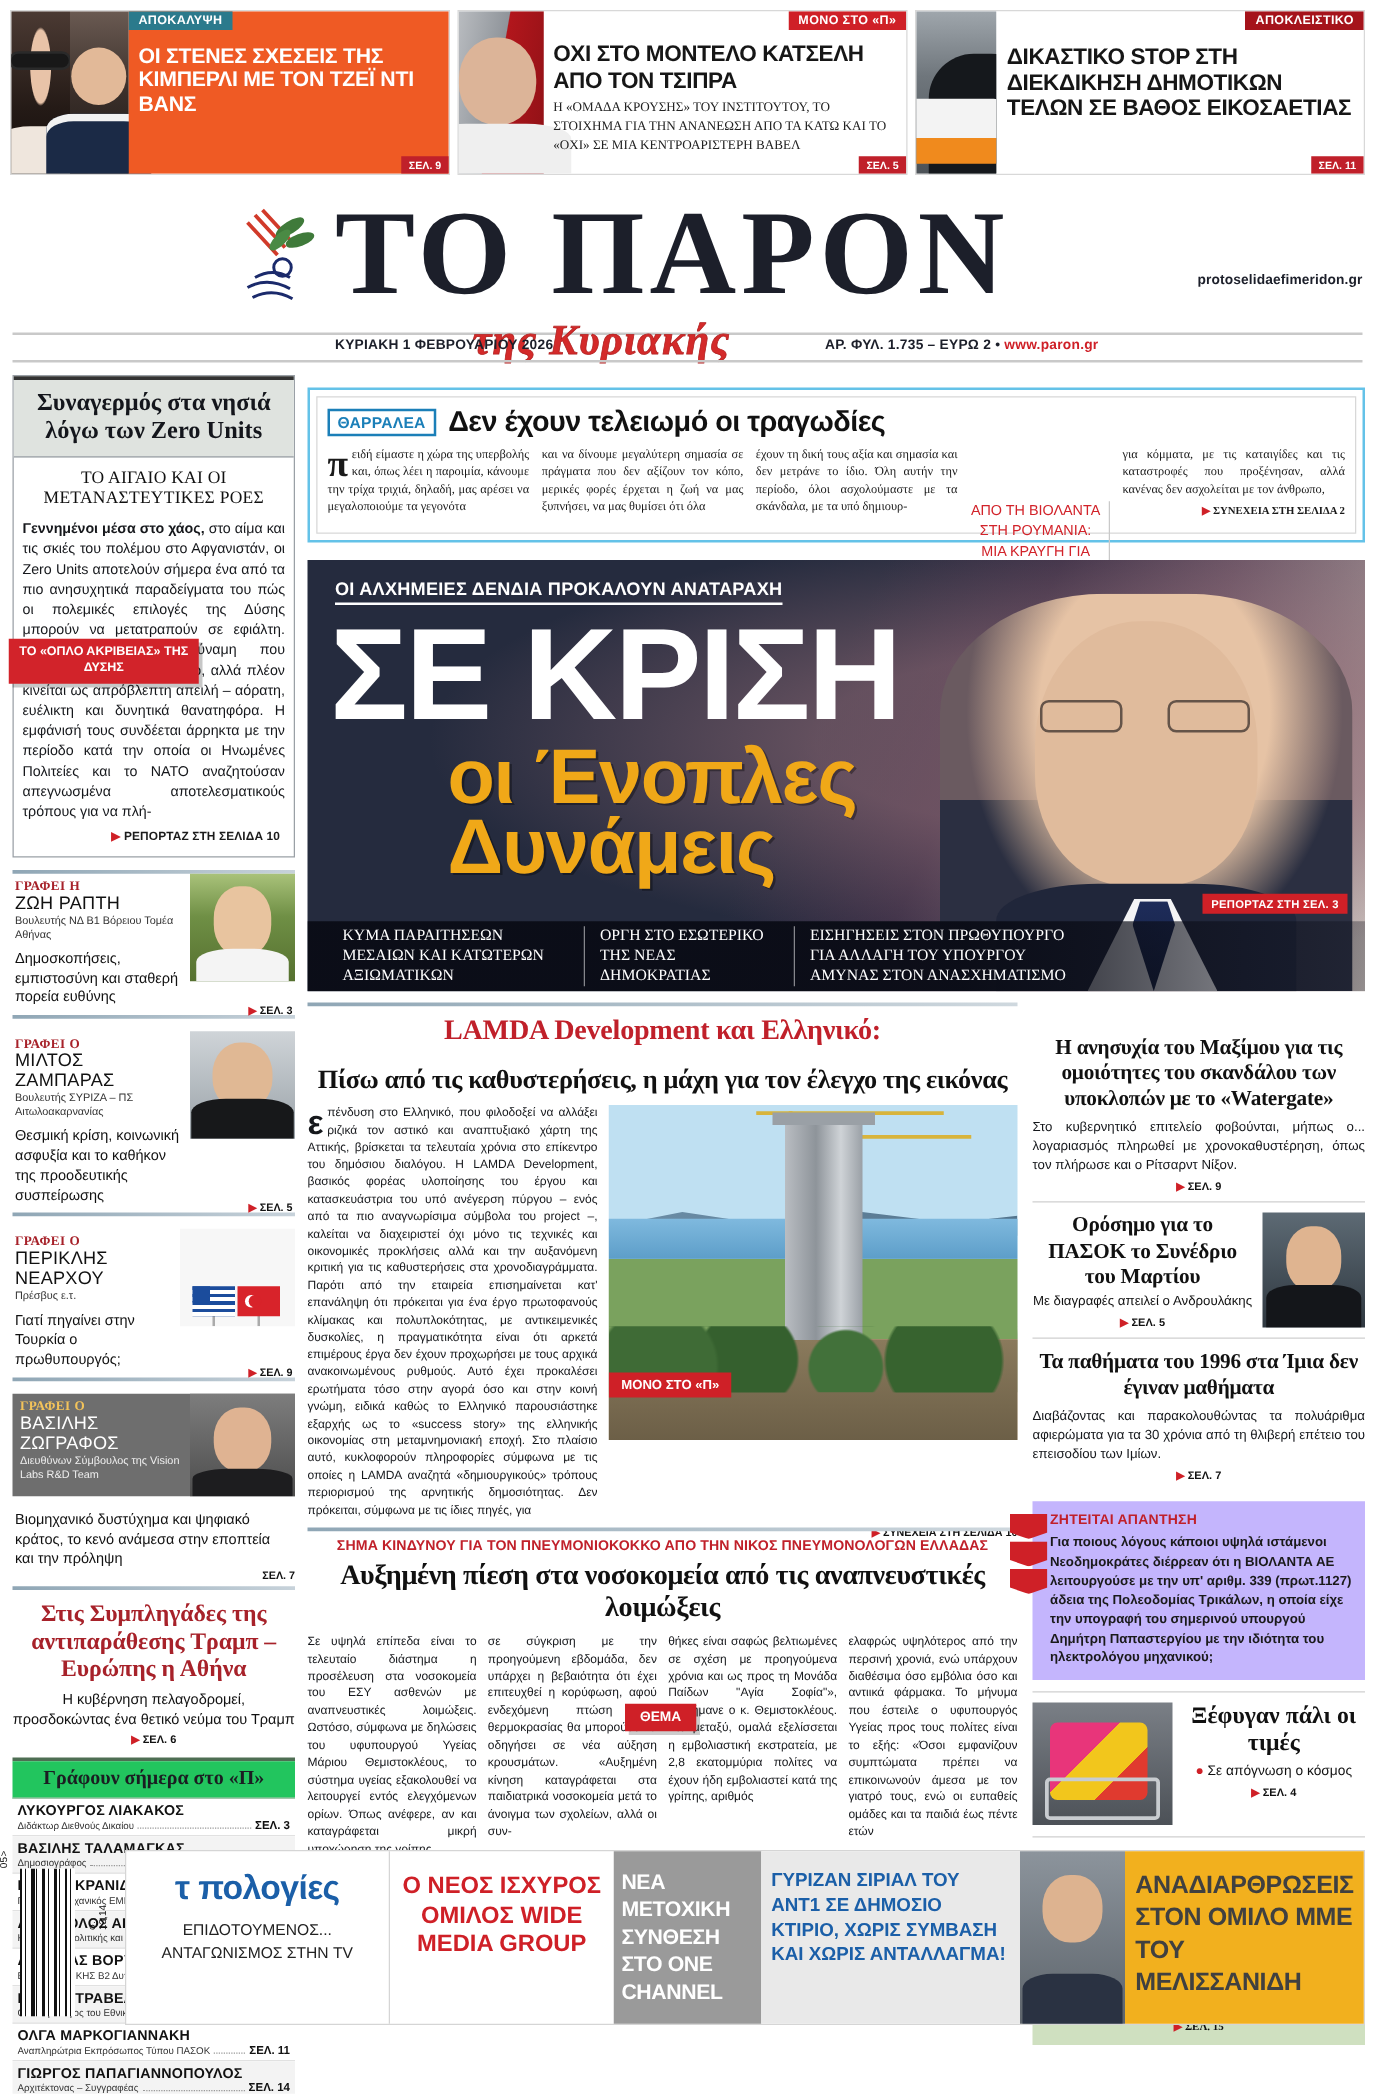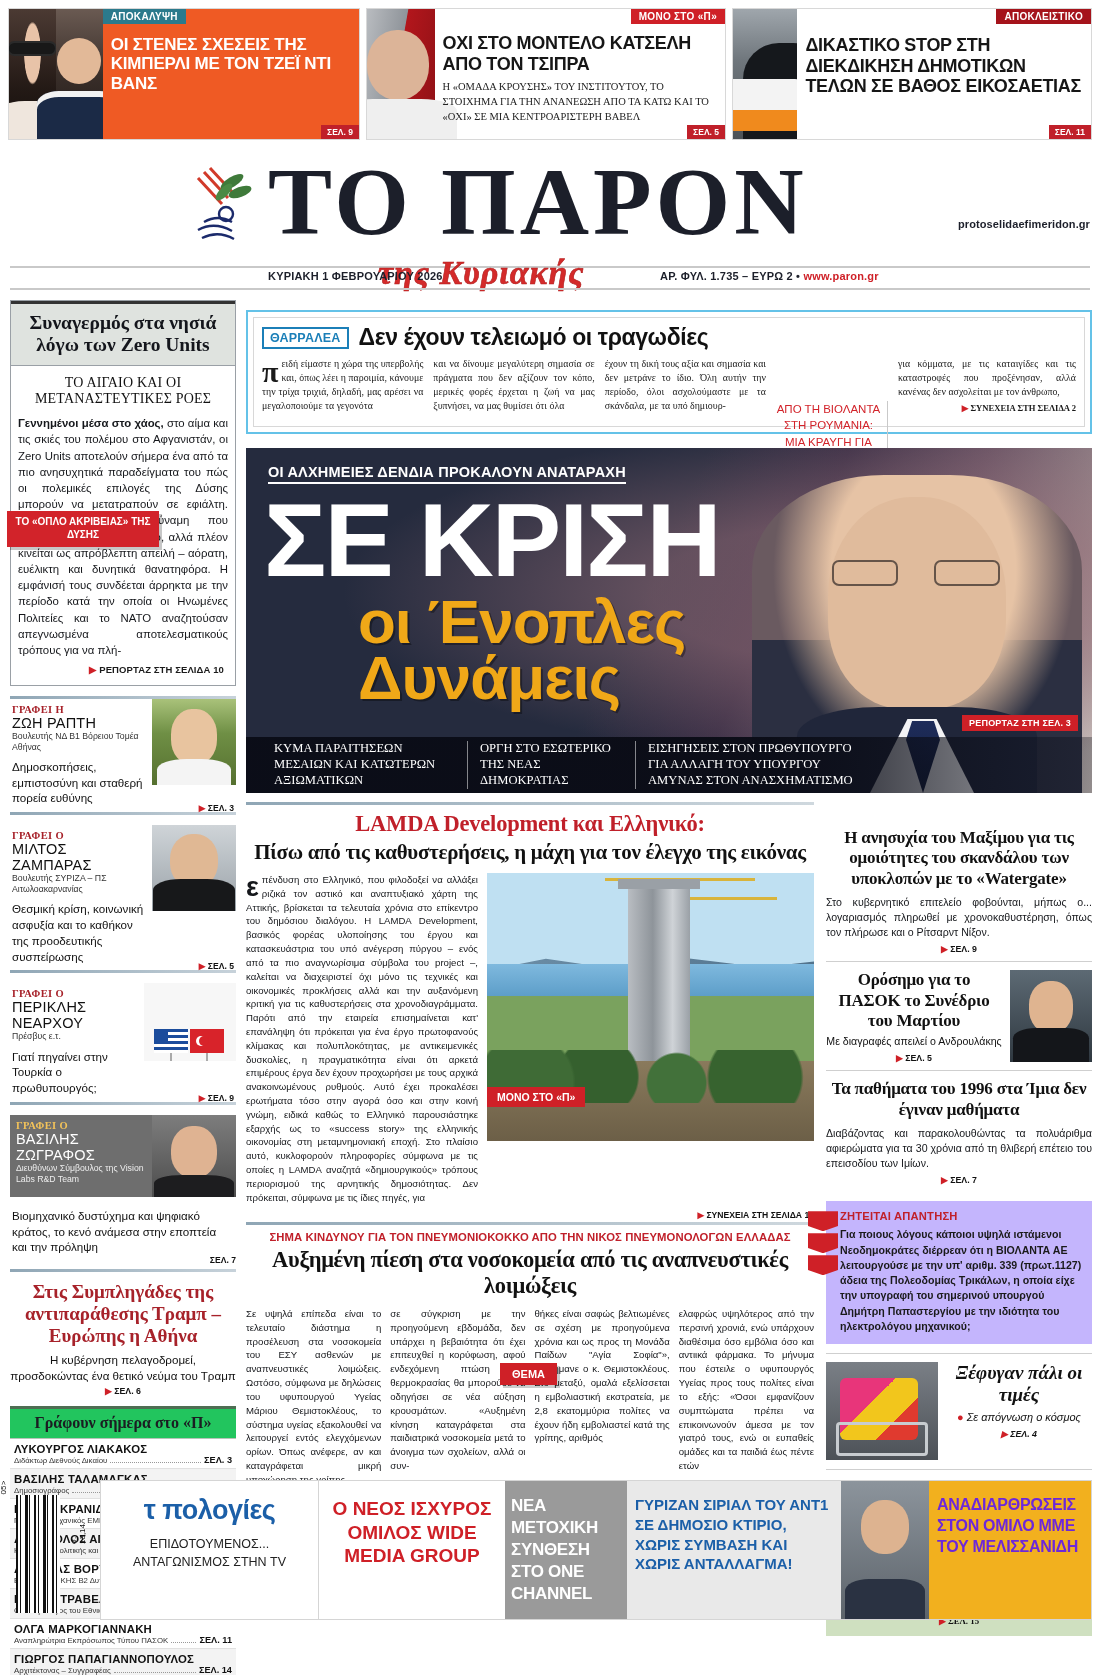--- a/index.html
+++ b/index.html
@@ -291,21 +291,21 @@
     position:absolute; right:14px; bottom:62px; background:#cf2027; color:#fff;
     font-size:9px; font-weight:bold; padding:3px 7px; z-index:8; letter-spacing:.2px;
   }
 
   
   .lamda { position:absolute; left:246px; top:802px; width:568px; }
   .lamda-top-rule { height:3px; background:linear-gradient(90deg,#8fa6b5,#cfd8de); }
   .lamda-t1 { text-align:center; font-family:"Liberation Serif",serif; font-weight:bold;
     color:#c0202a; font-size:22.5px; margin-top:6px; letter-spacing:-.2px; }
   .lamda-t2 { text-align:center; font-family:"Liberation Serif",serif; font-weight:bold;
-    color:#111; font-size:21px; margin-top:3px; letter-spacing:-.3px; }
+    color:#111; font-size:21px; margin-top:14px; letter-spacing:-.3px; }
   .lamda-body { display:flex; gap:9px; margin-top:8px; }
   .lamda-text { flex:0 0 232px; font-size:9.6px; line-height:1.44; text-align:justify; color:#15171b; }
   .lamda-text.drop::first-letter { float:left; font-size:27px; line-height:.9; font-weight:bold; padding:2px 3px 0 0; }
   .lamda-photo { flex:1; position:relative; height:268px; overflow:hidden;
     background:linear-gradient(#bfe0f2 0 34%, #8fc6e4 34% 46%, #7aa25e 46% 70%, #a08a6a 70%);
   }
   .lamda-photo .sea { position:absolute; left:0; top:34%; width:100%; height:12%;
     background:linear-gradient(#7fb9de,#5d9ec9); }
   .lamda-photo .hills { position:absolute; left:0; top:30%; width:100%; height:9%;
     background:linear-gradient(100deg,#6d8fa8,#52738c); clip-path: polygon(0 70%,18% 22%,38% 62%,60% 18%,84% 58%,100% 34%,100% 100%,0 100%); }
@@ -370,21 +370,21 @@
   .answer-body { font-size:10.6px; line-height:1.44; font-weight:bold; margin-top:5px; color:#1a1a1a; }
 
   .prices { margin-top:9px; display:flex; gap:8px; align-items:flex-start;
             border-top:1px solid #cfcfcf; padding-top:8px; }
   .photo-cart { flex:0 0 auto; width:112px; height:98px;
     background:linear-gradient(#7a7f86,#4c5157); position:relative; overflow:hidden; }
   .photo-cart::before{content:"";position:absolute;left:14px;top:16px;width:78px;height:62px;
     background:linear-gradient(135deg,#e8357a 0 40%,#f2c61c 40% 70%,#e03a2f 70%); border-radius:6px;}
   .photo-cart::after{content:"";position:absolute;left:10px;bottom:4px;width:86px;height:28px;
     border:3px solid #c8ccd0; border-radius:4px;}
-  .prices-r { flex:1;font-style:italic; }
+  .prices-r { flex:1; }
   .prices-t { font-family:"Liberation Serif",serif; font-weight:bold; font-size:19px;
               text-align:center; line-height:1.14; }
   .prices-s { font-size:11px; text-align:center; margin-top:5px; line-height:1.3; }
   .prices-s .dot { color:#cf2027; }
 
   .sev { margin-top:9px; border-top:1px solid #cfcfcf; padding-top:8px; }
   .sev-t { font-family:"Liberation Serif",serif; font-weight:bold; font-size:16.5px;
            text-align:center; line-height:1.2; }
   .frozen { margin-top:9px; background:#cfe0c0; padding:10px 8px 9px; text-align:center; }
   .frozen-t { font-size:17px; font-weight:bold; line-height:1.2; color:#13161c; }
@@ -401,22 +401,22 @@
              font-size:19px; font-weight:bold; line-height:1.24; }
   .ad-grey { width:122px; background:#9a9a9a; color:#fff; padding:14px 6px;
              font-size:17px; font-weight:bold; line-height:1.3; letter-spacing:-.3px; }
   .ad-blue { width:214px; background:#e9e9e9; color:#1b5fa8; padding:14px 8px;
              font-size:15px; font-weight:bold; line-height:1.32; }
   .ad-photo { width:88px; background:linear-gradient(#8c949c,#5d646b); position:relative; overflow:hidden; }
   .ad-photo::before{content:"";position:absolute;left:50%;top:14%;transform:translateX(-50%);
     width:48px;height:54px;border-radius:46%;background:#ddb390;}
   .ad-photo::after{content:"";position:absolute;left:50%;bottom:0;transform:translateX(-50%);
     width:80px;height:40px;background:#2a3242;border-radius:30% 30% 0 0;}
-  .ad-org { flex:1; background:#f2b01e; color:#6d28d9; padding:14px 8px;
-            font-size:16px; font-weight:bold; line-height:1.3; letter-spacing:-.3px; }
+  .ad-org { flex:1; background:#f2b01e; color:#404040; padding:14px 8px;
+            font-size:20px; font-weight:bold; line-height:1.3; letter-spacing:-.3px; }
 </style>
 </head>
 <body>
 
 <div class="teaser-strip">
 
   <div class="teaser t1">
     <div class="ph-woman"></div>
     <div class="ph-man-a"></div>
     <div class="tbody" style="background:#ef5a24;">

